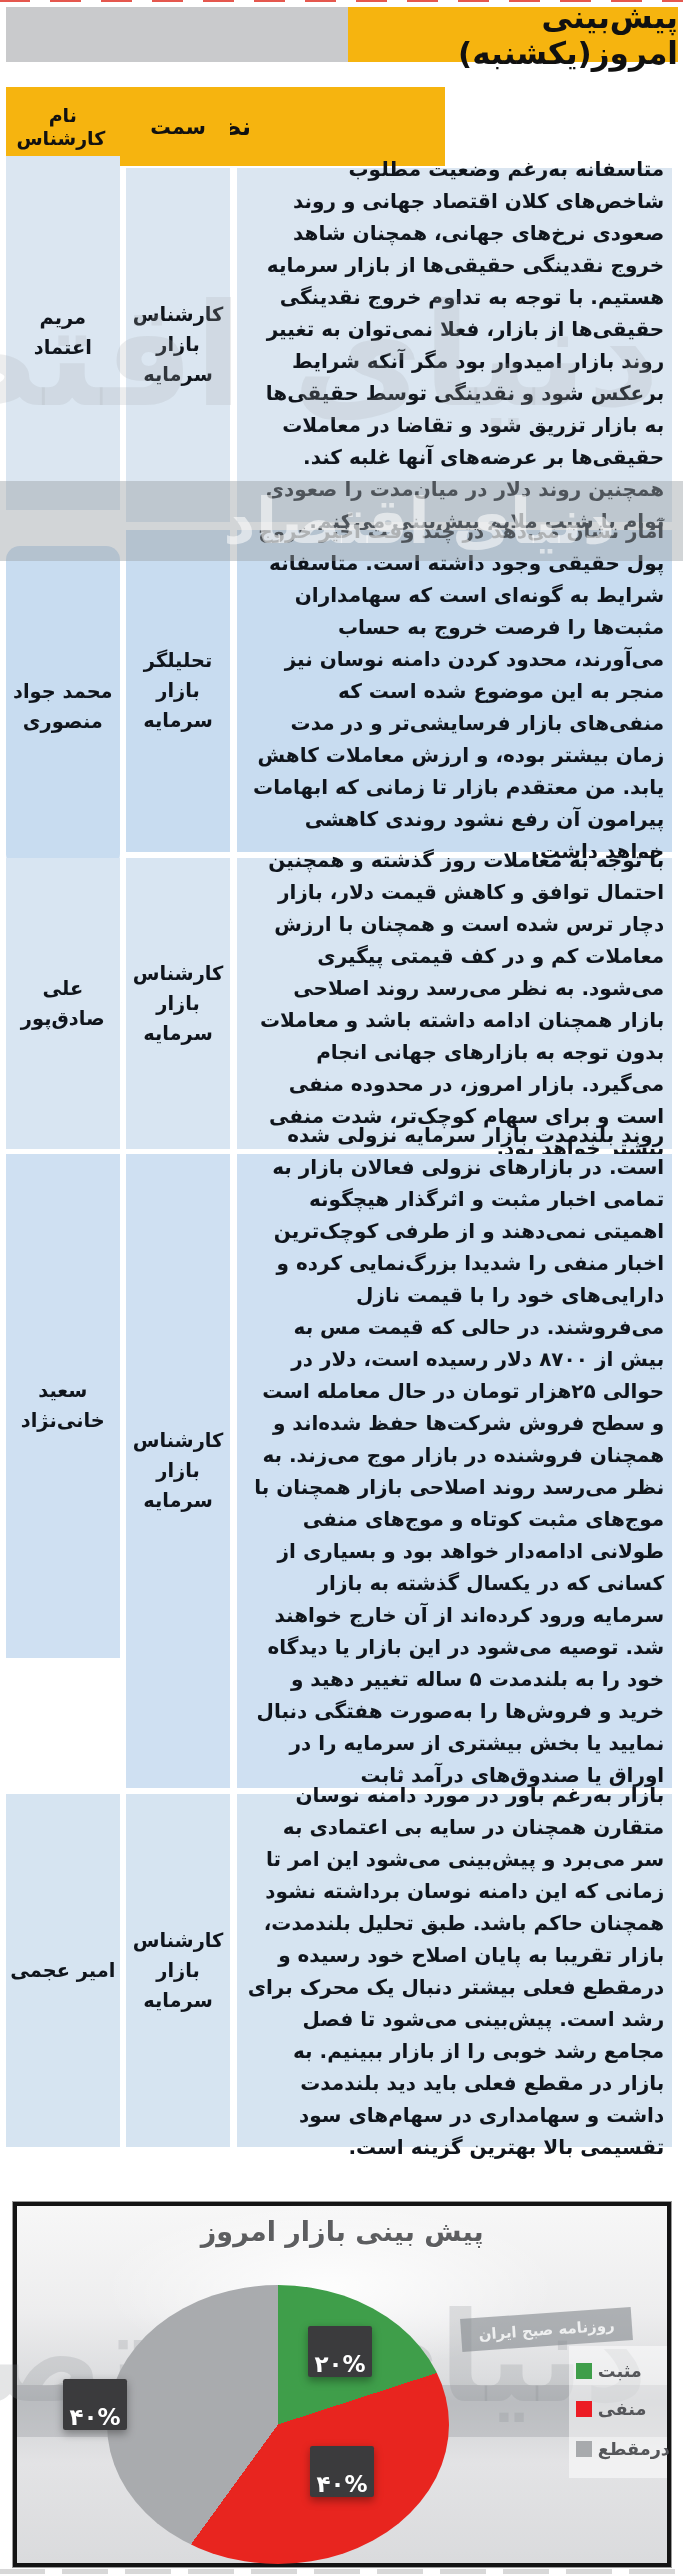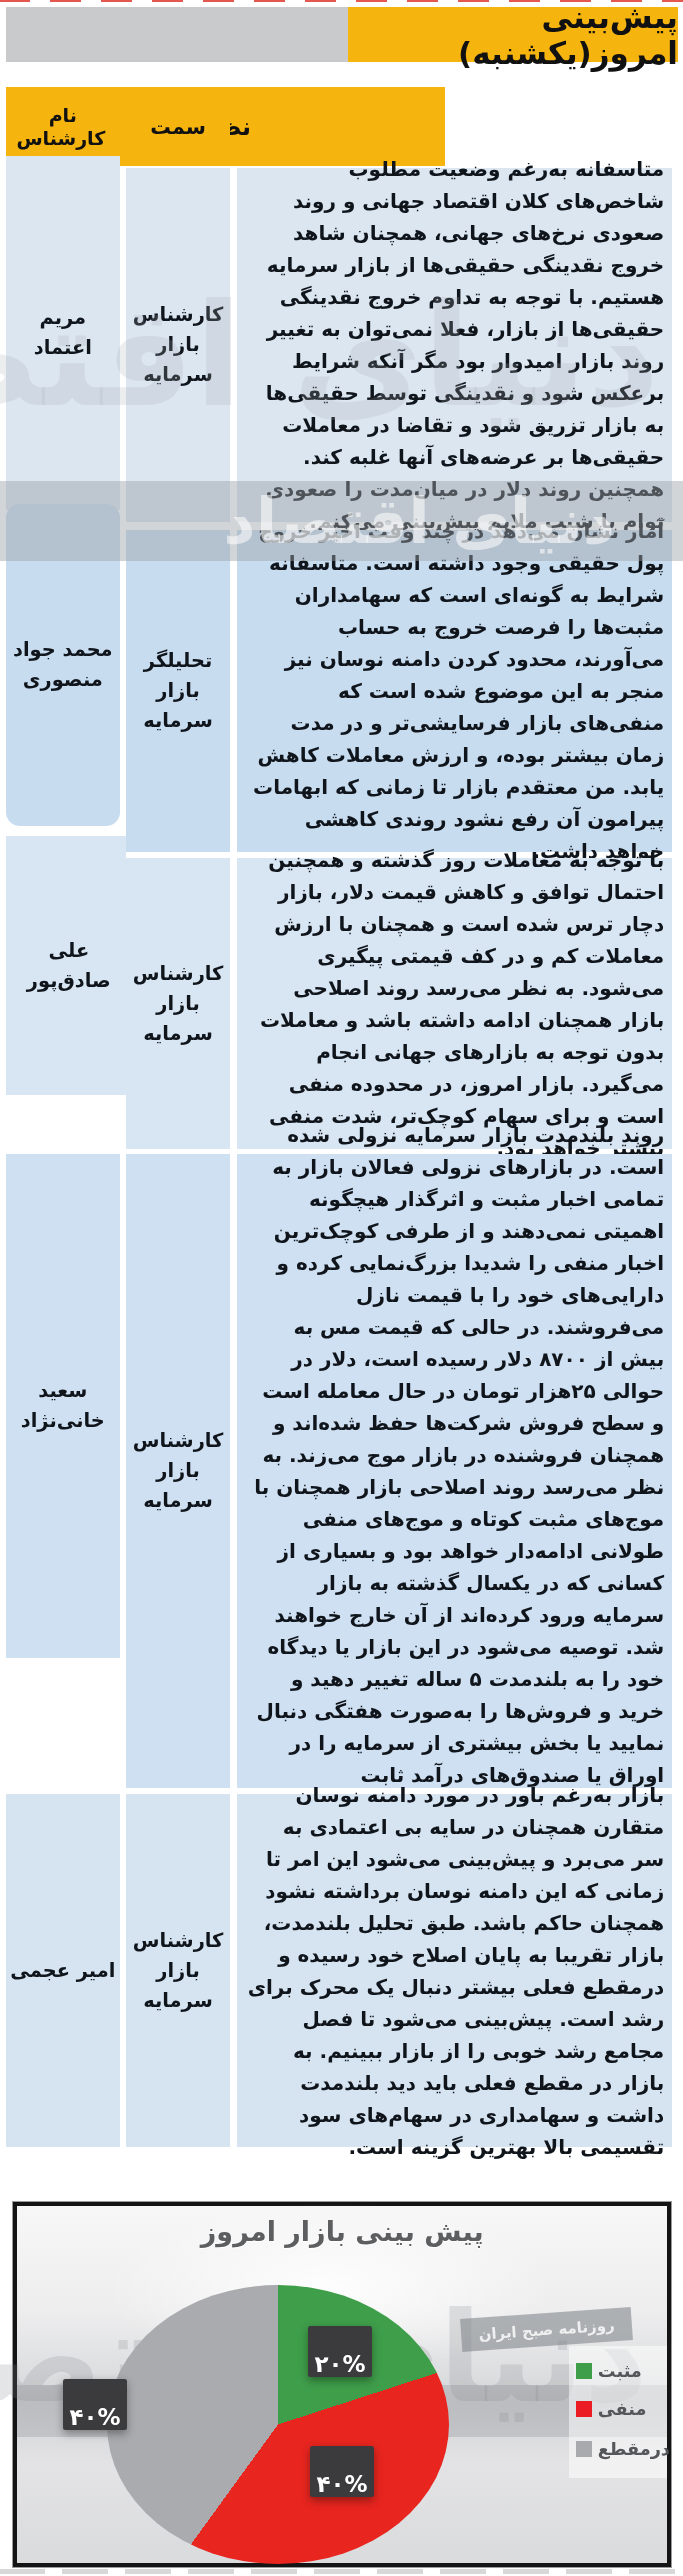--- a/index.html
+++ b/index.html
@@ -107,31 +107,31 @@
   <div class="abs row-cell cell-name bg-a" style="top:156px;height:354px;">
     <div class="name-text">مریم اعتماد</div>
   </div>
 
   <div class="abs row-cell cell-opinion bg-b" style="top:530px;height:322px;">
     <div class="opinion-text">آمار نشان می‌دهد در چند وقت اخیر خروج پول حقیقی وجود داشته است. متاسفانه شرایط به گونه‌ای است که سهامداران مثبت‌ها را فرصت خروج به حساب می‌آورند، محدود کردن دامنه نوسان نیز منجر به این موضوع شده است که منفی‌های بازار فرسایشی‌تر و در مدت زمان بیشتر بوده، و ارزش معاملات کاهش یابد. من معتقدم بازار تا زمانی که ابهامات پیرامون آن رفع نشود روندی کاهشی خواهد داشت.</div>
   </div>
   <div class="abs row-cell cell-role bg-b" style="top:530px;height:322px;">
     <div class="role-text">تحلیلگر بازار سرمایه</div>
   </div>
-  <div class="abs row-cell cell-name bg-b" style="top:504px;height:322px;border-radius:14px;">
+  <div class="abs row-cell cell-name bg-b" style="top:546px;height:322px;border-radius:14px;">
     <div class="name-text">محمد جواد منصوری</div>
   </div>
 
   <div class="abs row-cell cell-opinion bg-c" style="top:858px;height:291px;">
     <div class="opinion-text">با توجه به معاملات روز گذشته و همچنین احتمال توافق و کاهش قیمت دلار، بازار دچار ترس شده است و همچنان با ارزش معاملات کم و در کف قیمتی پیگیری می‌شود. به نظر می‌رسد روند اصلاحی بازار همچنان ادامه داشته باشد و معاملات بدون توجه به بازارهای جهانی انجام می‌گیرد. بازار امروز، در محدوده منفی است و برای سهام کوچک‌تر، شدت منفی بیشتر خواهد بود.</div>
   </div>
   <div class="abs row-cell cell-role bg-c" style="top:858px;height:291px;">
     <div class="role-text">کارشناس بازار سرمایه</div>
   </div>
-  <div class="abs row-cell cell-name bg-c" style="top:836px;height:259px;padding-left:6px;">
+  <div class="abs row-cell cell-name bg-c" style="top:858px;height:291px;">
     <div class="name-text">علی صادق‌پور</div>
   </div>
 
   <div class="abs row-cell cell-opinion bg-d" style="top:1154px;height:634px;">
     <div class="opinion-text">روند بلندمدت بازار سرمایه نزولی شده است. در بازارهای نزولی فعالان بازار به تمامی اخبار مثبت و اثرگذار هیچگونه اهمیتی نمی‌دهند و از طرفی کوچک‌ترین اخبار منفی را شدیدا بزرگ‌نمایی کرده و دارایی‌های خود را با قیمت نازل می‌فروشند. در حالی که قیمت مس به بیش از ۸۷۰۰ دلار رسیده است، دلار در حوالی ۲۵هزار تومان در حال معامله است و سطح فروش شرکت‌ها حفظ شده‌اند و همچنان فروشنده در بازار موج می‌زند. به نظر می‌رسد روند اصلاحی بازار همچنان با موج‌های مثبت کوتاه و موج‌های منفی طولانی ادامه‌دار خواهد بود و بسیاری از کسانی که در یکسال گذشته به بازار سرمایه ورود کرده‌اند از آن خارج خواهند شد. توصیه می‌شود در این بازار یا دیدگاه خود را به بلندمدت ۵ ساله تغییر دهید و خرید و فروش‌ها را به‌صورت هفتگی دنبال نمایید یا بخش بیشتری از سرمایه را در اوراق یا صندوق‌های درآمد ثابت سرمایه‌گذاری کنید.</div>
   </div>
   <div class="abs row-cell cell-role bg-d" style="top:1154px;height:634px;">
     <div class="role-text">کارشناس بازار سرمایه</div>
   </div>
   <div class="abs row-cell cell-name bg-d" style="top:1154px;height:504px;">

